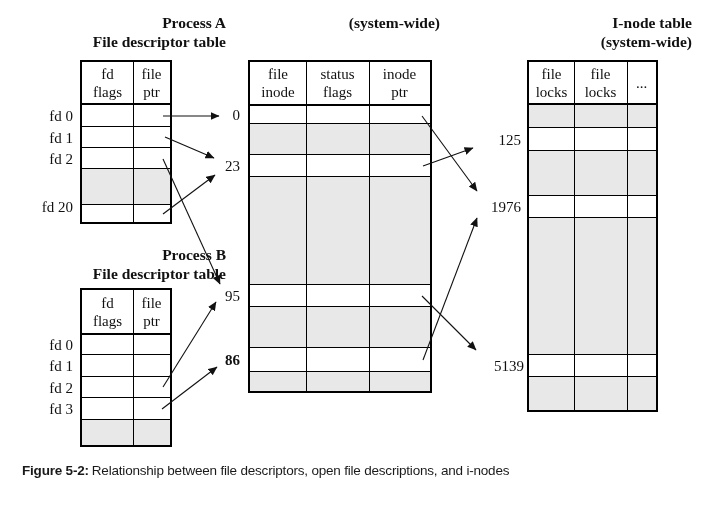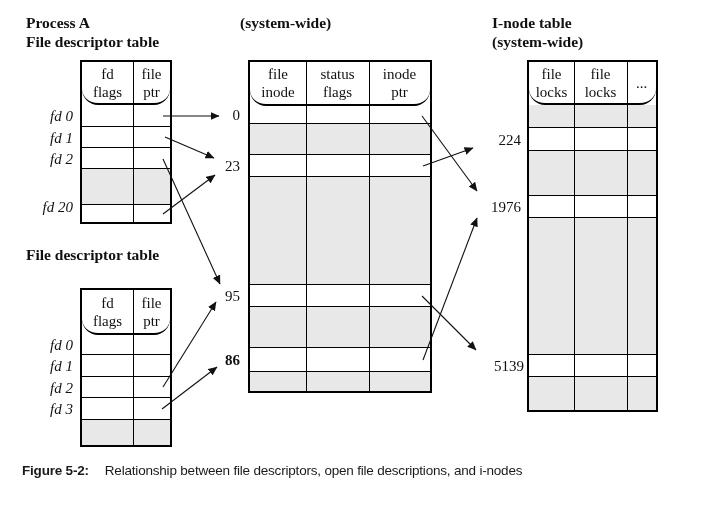--- a/index.html
+++ b/index.html
@@ -2,52 +2,53 @@
 <html style="--shade: #e8e8e8; --line: #000000; --bg: #ffffff; --txt: #111111;"><head>
 <meta charset="utf-8">
 <style>
   html,body{margin:0;padding:0;background:#ffffff;}
   .stage{
     position:relative;width:720px;height:523px;background:var(--bg,#fff);
     font-family:"Liberation Serif","DejaVu Serif",serif;color:var(--txt,#111);
     overflow:hidden;
   }
   .tbl{position:absolute;border:2px solid var(--line,#000);background:#fff;box-sizing:border-box;}
-  .thead{display:flex;border-bottom:2px solid var(--line,#000);box-sizing:border-box;border-radius:16px;}
+  .thead{display:flex;border-bottom:2px solid var(--line,#000);box-sizing:border-box;}
   .hcell{display:flex;flex-direction:column;justify-content:center;align-items:center;
          height:100%;font-size:15px;line-height:18px;box-sizing:border-box;text-align:center;}
   .trow{box-sizing:border-box;border-bottom:1px solid var(--line,#000);background:#fff;}
   .trow.shaded{background:var(--shade,#e8e8e8);}
   .trow.last{border-bottom:none;}
   .vline{position:absolute;top:0;bottom:0;width:1px;background:var(--line,#000);}
-  .title{position:absolute;text-align:left;font-weight:bold;font-size:15.5px;line-height:19px;}
+  .title{position:absolute;text-align:right;font-weight:bold;font-size:15.5px;line-height:19px;}
   .rowlabel{position:absolute;font-size:15px;height:20px;line-height:20px;text-align:right;white-space:nowrap;}
-  .rowlabel.it{font-style:italic;}
+  .rowlabel.it{}
   .caption{position:absolute;left:22px;top:463px;font-family:"Liberation Sans",sans-serif;
            font-size:13.5px;letter-spacing:-0.2px;white-space:nowrap;color:#1a1a1a;}
-  .caption .cap-label{font-weight:bold;margin-right:16px;}
+  .caption .cap-label{font-weight:bold;margin-right:3px;}
   svg.arrows{position:absolute;left:0;top:0;width:720px;height:523px;pointer-events:none;}
 </style>
 </head>
 <body>
 
 <div class="stage">
 
   <div class="title" style="left:26px;top:13px;width:200px;">
     <div>Process A</div>
     <div>File descriptor table</div>
   </div>
   <div class="title" style="left:240px;top:13px;width:200px;">
     <div>(system-wide)</div>
   </div>
   <div class="title" style="left:492px;top:13px;width:200px;">
     <div>I-node table</div>
     <div>(system-wide)</div>
   </div>
   <div class="title" style="left:26px;top:245px;width:200px;">
+    <div>Process B</div>
     <div>File descriptor table</div>
   </div>
 
   <div class="tbl" style="left: 80px; top: 60px; width: 92px; height: 164px;">
       <div class="thead" style="height: 43px;">
         <div class="hcell" style="width: 51px;">
           <div>fd</div>
           <div>flags</div>
         </div>
         <div class="hcell" style="width: 37px;">
@@ -154,20 +155,20 @@
   </div>
 
 <div class="rowlabel it" style="left: 25px; width: 48px; top: 106px;">fd 0</div>
     <div class="rowlabel it" style="left: 25px; width: 48px; top: 127.5px;">fd 1</div>
     <div class="rowlabel it" style="left: 25px; width: 48px; top: 148.5px;">fd 2</div>
     <div class="rowlabel it" style="left: 25px; width: 48px; top: 197px;">fd 20</div>
     <div class="rowlabel" style="left: 204px; width: 36px; top: 105px;">0</div>
     <div class="rowlabel" style="left: 204px; width: 36px; top: 156px;">23</div>
     <div class="rowlabel" style="left: 204px; width: 36px; top: 286px;">95</div>
     <div class="rowlabel" style="left: 204px; width: 36px; top: 350px; font-weight: bold;">86</div>
-    <div class="rowlabel" style="left: 477px; width: 44px; top: 129.5px;">224</div>
+    <div class="rowlabel" style="left: 477px; width: 44px; top: 129.5px;">125</div>
     <div class="rowlabel" style="left: 477px; width: 44px; top: 197px;">1976</div>
     <div class="rowlabel" style="left: 480px; width: 44px; top: 356px;">5139</div>
     <div class="rowlabel it" style="left: 25px; width: 48px; top: 335px;">fd 0</div>
     <div class="rowlabel it" style="left: 25px; width: 48px; top: 356px;">fd 1</div>
     <div class="rowlabel it" style="left: 25px; width: 48px; top: 377.5px;">fd 2</div>
     <div class="rowlabel it" style="left: 25px; width: 48px; top: 399px;">fd 3</div>
   </div>
 
 </body></html>

